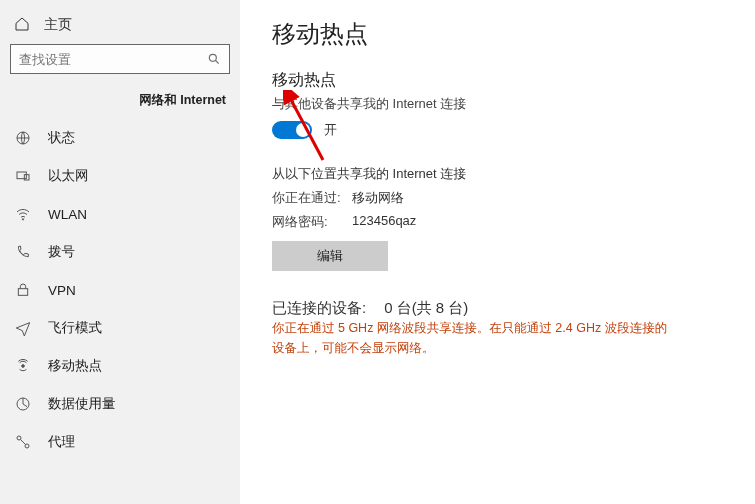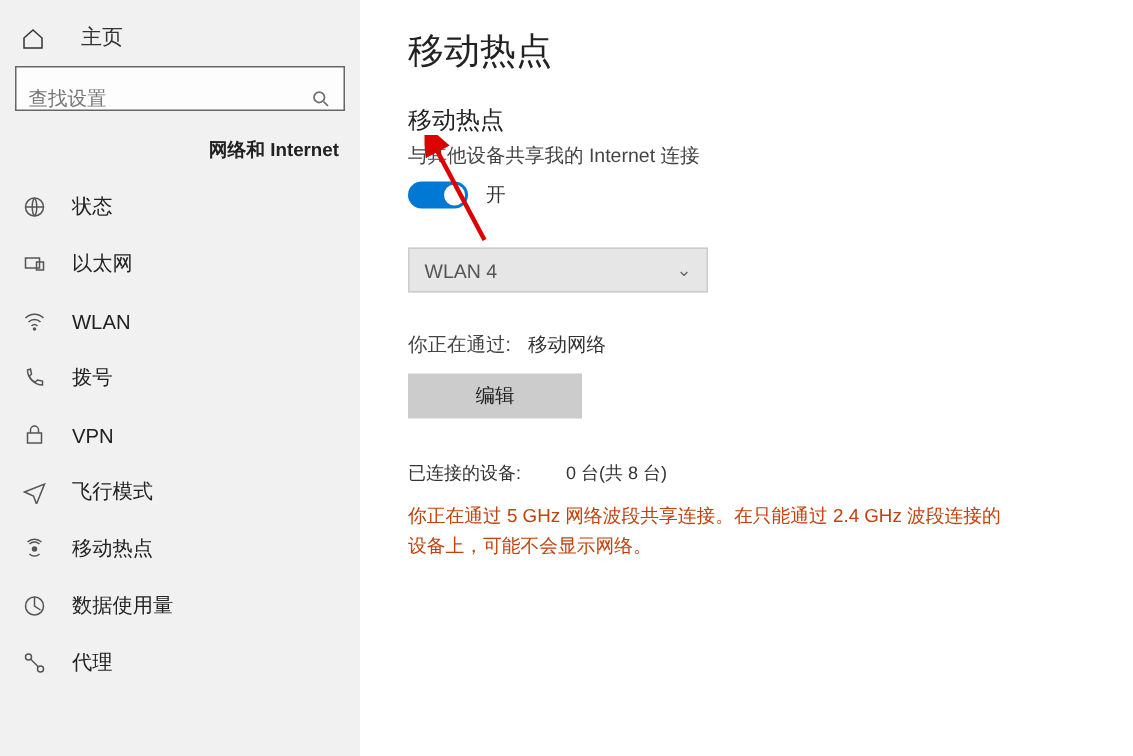--- a/index.html
+++ b/index.html
@@ -1,43 +1,43 @@
 <!DOCTYPE html>
 <html><head>
 <meta charset="utf-8">
 <style>
   * { box-sizing: border-box; margin: 0; padding: 0; font-family: "Segoe UI", "Microsoft YaHei", sans-serif; }
   body { width: 755px; height: 504px; background: #ffffff; overflow: hidden; position: relative; }
   .container { display: flex; height: 100%; }
   .sidebar { width: 240px; background: #f2f1f2; height: 100%; padding-top: 10px; position: relative; }
-  .home-row { display: flex; align-items: flex-end; padding: 6px 14px 10px 14px; color: #333; font-size: 14px; gap: 24px; }
+  .home-row { display: flex; align-items: flex-start; padding: 6px 14px 10px 14px; color: #333; font-size: 14px; gap: 14px; }
   .home-row .icon { width: 16px; height: 16px; display:flex; align-items:center; justify-content:center;}
   .search-wrap { padding: 0 10px 12px 10px; }
-  .search-box { display: flex; align-items: flex-end; border: 1px solid #666; background: #fdfdfd; height: 30px; padding: 0 8px; }
+  .search-box { display: flex; align-items: center; border: 1px solid #666; background: #fdfdfd; height: 30px; padding: 0 8px; }
   .search-box input { border: none; outline: none; flex: 1; font-size: 13px; background: transparent; color: #333; }
   .search-box .sicon { width: 14px; height: 14px; opacity: .7; }
   .section-header { padding: 6px 14px 10px 14px; font-size: 12.5px; color: #222; font-weight: 600; text-align: right; }
   .nav-item { display: flex; align-items: center; gap: 16px; padding: 10px 14px; font-size: 13.5px; color: #222; cursor: default; }
   .nav-item .icon { width: 18px; height: 18px; display:flex; align-items:center; justify-content:center; color:#555; }
   .content { flex: 1; padding: 18px 0 0 32px; overflow: auto; }
   .page-title { font-size: 24px; color: #222; font-weight: 400; margin-bottom: 20px; }
   .sub-title { font-size: 16px; color: #222; margin-bottom: 4px; }
   .desc { font-size: 13px; color: #444; margin-bottom: 8px; }
   .toggle-row { display: flex; align-items: center; gap: 12px; margin-bottom: 26px; position:relative;}
   .toggle { width: 40px; height: 18px; border-radius: 10px; background: #0078d4; position: relative; cursor: pointer; }
   .toggle .knob { position: absolute; right: 2px; top: 2px; width: 14px; height: 14px; background: #fff; border-radius: 50%; }
   .toggle-label { font-size: 13px; color: #333; }
   .field-label { font-size: 13px; color: #333; margin-bottom: 6px; }
   .dropdown { width: 200px; height: 30px; background: #e6e6e6; border: 1px solid #ccc; display: flex; align-items: center; justify-content: space-between; padding: 0 10px; font-size: 13px; color: #555; margin-bottom: 26px; }
   .dropdown .chev { font-size: 12px; color: #666; }
   .row { display: flex; font-size: 13px; color: #333; margin-bottom: 6px; }
   .row .k { width: 80px; color: #444; }
   .row .v { color: #333; }
   .editbtn { margin-top: 4px; width: 116px; height: 30px; background: #ccc; border: none; font-size: 13px; color: #222; margin-bottom: 28px; }
-  .conn-row { font-size: 12px; color: #333; margin-bottom: 10px; display:flex; gap:30px;}
+  .conn-row { font-size: 15px; color: #333; margin-bottom: 0; display:flex; gap:18px;}
   .warn { font-size: 12.5px; color: #c2410c; line-height: 1.6; max-width: 400px; }
   svg { display:block; }
   
   .arrow { position: absolute; left: 283px; top: 90px; pointer-events: none; }
 </style>
 </head>
 <body>
 
 <div class="container">
   <div class="sidebar">
@@ -149,28 +149,29 @@
 
     <div class="sub-title">移动热点</div>
     <div class="desc">与其他设备共享我的 Internet 连接</div>
     <div class="toggle-row">
       <div class="toggle">
           <div class="knob"></div>
         </div>
       <span class="toggle-label">开</span>
     </div>
 
-    <div class="dropdown">
-      <span>WLAN 4</span>
-      <span class="chev">⌄</span>
-    </div>
+    <div class="field-label">从以下位置共享我的 Internet 连接</div>
 
     <div class="row">
         <span class="k">你正在通过:</span>
         <span class="v">移动网络</span>
+      </div>
+    <div class="row">
+        <span class="k">网络密码:</span>
+        <span class="v">123456qaz</span>
       </div>
     <button class="editbtn">编辑</button>
 
     <div class="conn-row">
       <span>已连接的设备:</span>
       <span>0 台(共 8 台)</span>
     </div>
     <div class="warn">你正在通过 5 GHz 网络波段共享连接。在只能通过 2.4 GHz 波段连接的设备上，可能不会显示网络。</div>
   </div>
 </div>

